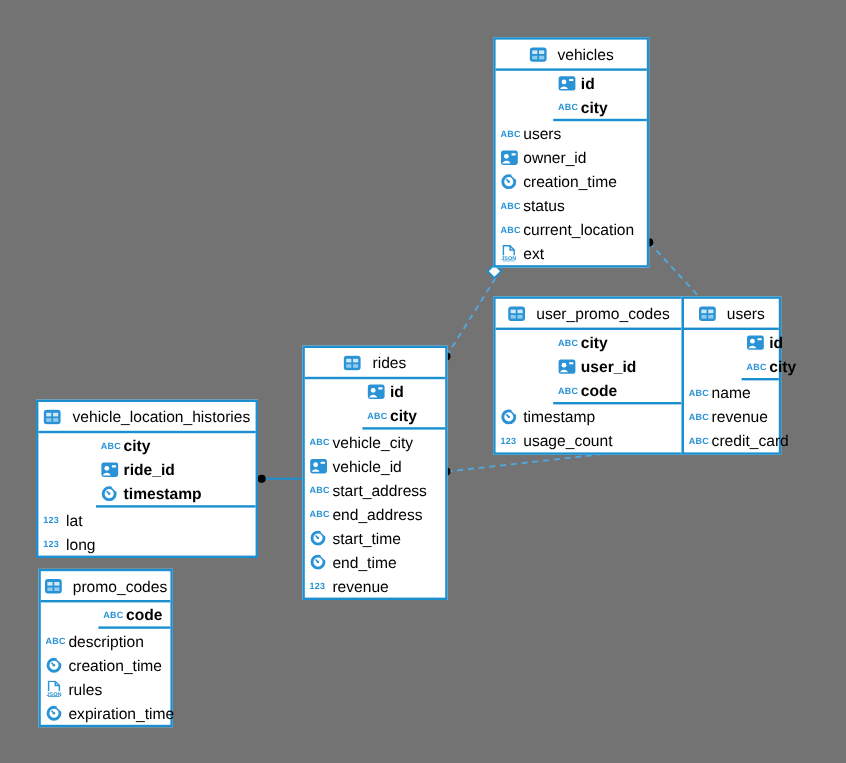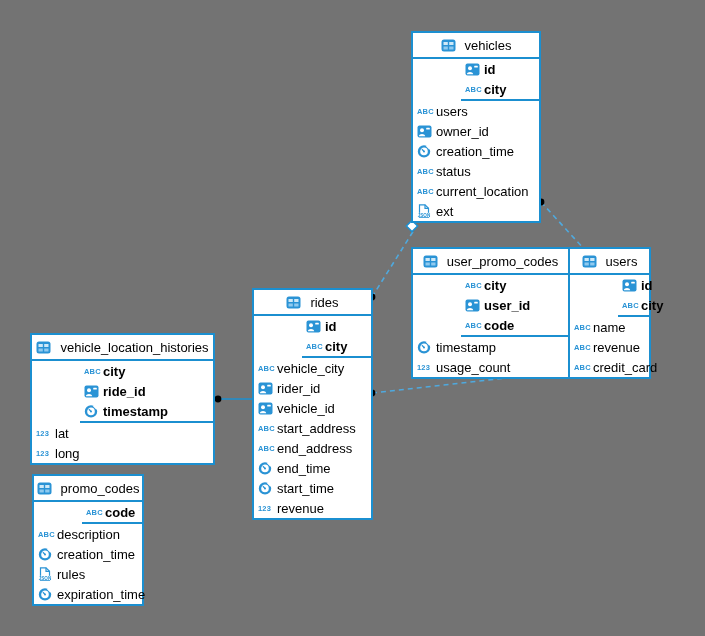--- a/index.html
+++ b/index.html
@@ -289,31 +289,20 @@
         </div>
         <div class="row">
           <span class="icn">
             <svg width="15" height="13" viewBox="0 0 15 13">
               <rect x="0.5" y="0.5" width="14" height="12" rx="2" fill="#2a93d5"></rect>
               <circle cx="5" cy="5.3" r="2" fill="#fff"></circle>
               <path d="M1.8 11.2 C2.3 8.3 7.7 8.3 8.2 11.2 Z" fill="#fff"></path>
               <rect x="9.2" y="2.8" width="3.6" height="1.7" rx="0.5" fill="#fff"></rect>
             </svg>
           </span>
-          <span class="cname">rider_id</span>
-        </div>
-        <div class="row">
-          <span class="icn">
-            <svg width="15" height="13" viewBox="0 0 15 13">
-              <rect x="0.5" y="0.5" width="14" height="12" rx="2" fill="#2a93d5"></rect>
-              <circle cx="5" cy="5.3" r="2" fill="#fff"></circle>
-              <path d="M1.8 11.2 C2.3 8.3 7.7 8.3 8.2 11.2 Z" fill="#fff"></path>
-              <rect x="9.2" y="2.8" width="3.6" height="1.7" rx="0.5" fill="#fff"></rect>
-            </svg>
-          </span>
           <span class="cname">vehicle_id</span>
         </div>
         <div class="row">
           <span class="icn">
             <span class="txicn">ABC</span>
           </span>
           <span class="cname">start_address</span>
         </div>
         <div class="row">
           <span class="icn">
@@ -323,32 +312,32 @@
         </div>
         <div class="row">
           <span class="icn">
             <svg width="14" height="14" viewBox="0 0 14 14">
               <circle cx="7" cy="7.4" r="5" fill="none" stroke="#2a93d5" stroke-width="2.4"></circle>
               <line x1="10" y1="1.2" x2="13.4" y2="4.6" stroke="#fff" stroke-width="3"></line>
               <circle cx="7" cy="7.4" r="1" fill="#2a93d5"></circle>
               <line x1="7" y1="7.4" x2="4.9" y2="5.3" stroke="#2a93d5" stroke-width="1.3"></line>
             </svg>
           </span>
+          <span class="cname">start_time</span>
+        </div>
+        <div class="row">
+          <span class="icn">
+            <svg width="14" height="14" viewBox="0 0 14 14">
+              <circle cx="7" cy="7.4" r="5" fill="none" stroke="#2a93d5" stroke-width="2.4"></circle>
+              <line x1="10" y1="1.2" x2="13.4" y2="4.6" stroke="#fff" stroke-width="3"></line>
+              <circle cx="7" cy="7.4" r="1" fill="#2a93d5"></circle>
+              <line x1="7" y1="7.4" x2="4.9" y2="5.3" stroke="#2a93d5" stroke-width="1.3"></line>
+            </svg>
+          </span>
           <span class="cname">end_time</span>
-        </div>
-        <div class="row">
-          <span class="icn">
-            <svg width="14" height="14" viewBox="0 0 14 14">
-              <circle cx="7" cy="7.4" r="5" fill="none" stroke="#2a93d5" stroke-width="2.4"></circle>
-              <line x1="10" y1="1.2" x2="13.4" y2="4.6" stroke="#fff" stroke-width="3"></line>
-              <circle cx="7" cy="7.4" r="1" fill="#2a93d5"></circle>
-              <line x1="7" y1="7.4" x2="4.9" y2="5.3" stroke="#2a93d5" stroke-width="1.3"></line>
-            </svg>
-          </span>
-          <span class="cname">start_time</span>
         </div>
         <div class="row">
           <span class="icn">
             <span class="txicn">123</span>
           </span>
           <span class="cname">revenue</span>
         </div>
       </div>
     </div>
   <div class="tbl" style="left:30px;top:333px;width:185px;">

